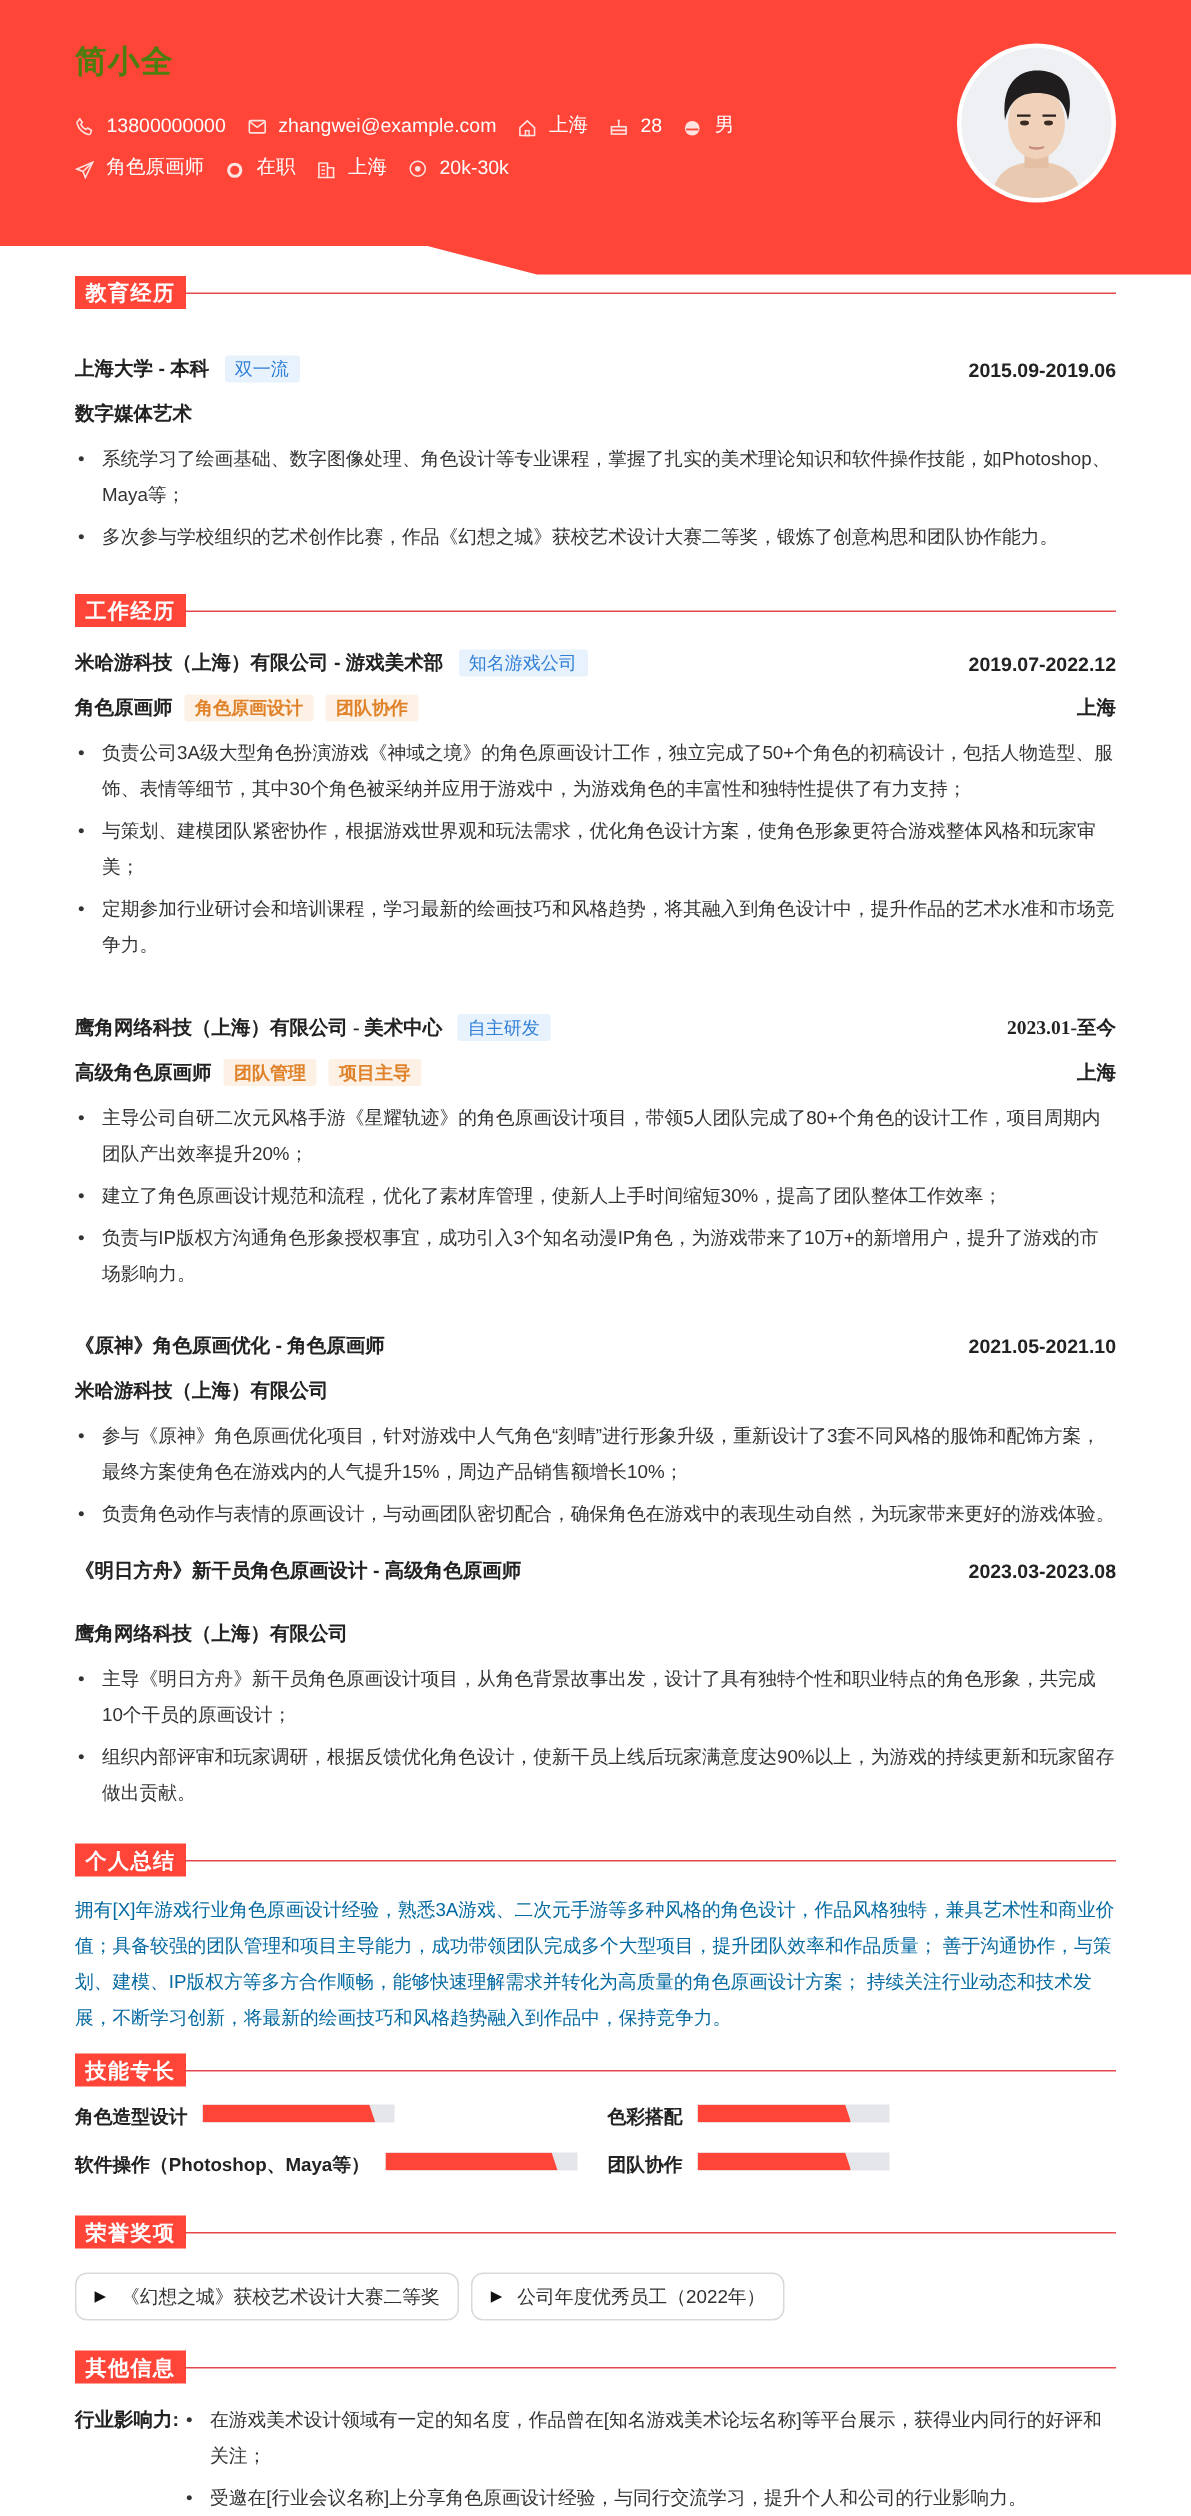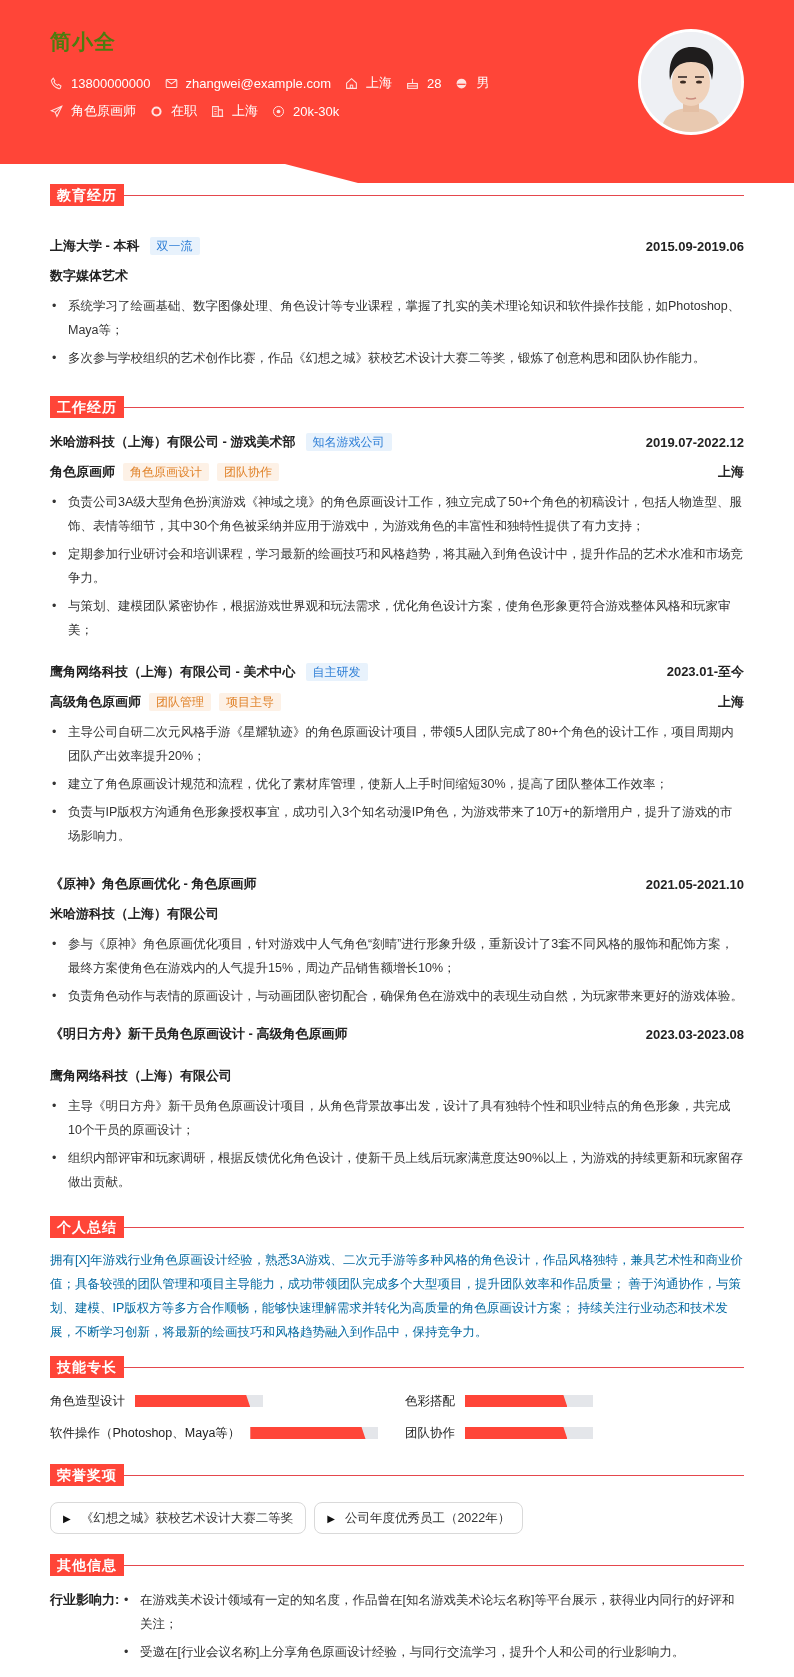--- a/index.html
+++ b/index.html
@@ -25,21 +25,21 @@
     }
     .name {
       font-size: 21px; font-weight: bold; color: #4d7c0f; letter-spacing: 1px;
       height: 32px; line-height: 32px;
     }
     .info-row {
       display: flex; align-items: center; height: 22px; margin-top: 14px;
       font-size: 13px; color: #fff;
     }
     .info-row + .info-row { margin-top: 6px; }
-    .info-item { display: flex; align-items: center; margin-right: 14px; }
+    .info-item { display: flex; align-items: flex-end; margin-right: 14px; }
     .info-item .ic { width: 13px; height: 13px; margin-right: 8px; opacity: .85; display: inline-flex; }
     .info-item .ic svg { width: 13px; height: 13px; }
     .avatar {
       position: absolute; left: 638px; top: 29px; width: 106px; height: 106px;
       border-radius: 50%; background: #fff; padding: 3px;
     }
     .avatar-inner {
       width: 100%; height: 100%; border-radius: 50%; background: #eef0f4; overflow: hidden;
     }
     .content { padding: 0 50px; }
@@ -57,35 +57,35 @@
       height: 20px;
     }
     .row-left { display: flex; align-items: center; }
     .bold { font-weight: bold; font-size: 13px; color: #222; }
     .tag-blue {
       background: #e8f2fc; color: #2f7fd6; font-size: 12px; padding: 0 7px;
       height: 18px; line-height: 18px; margin-left: 10px; border-radius: 2px;
     }
     .tag-orange {
       background: #fdf1e6; color: #e08229; font-size: 12px; padding: 0 7px;
-      height: 18px; line-height: 18px; margin-left: 8px; border-radius: 2px;
+      height: 18px; line-height: 18px; margin-left: 8px; border-radius: 2px; font-weight: bold;
     }
     .date { font-weight: bold; font-size: 13px; color: #222; }
     ul.bullets { list-style: none; }
     ul.bullets li {
       position: relative; padding-left: 18px; font-size: 12.5px; line-height: 24px; color: #333;
     }
     ul.bullets li::before {
       content: "•"; position: absolute; left: 2px; top: 0; color: #333;
     }
     .para { font-size: 12.5px; line-height: 24px; color: #0369a1; }
     .skills {
       display: grid; grid-template-columns: 355px 340px; row-gap: 10px;
     }
-    .skill { display: flex; align-items: center; height: 22px; }
+    .skill { display: flex; align-items: flex-start; height: 22px; font-weight: bold; }
     .skill-name { font-size: 12.5px; color: #222; margin-right: 10px; white-space: nowrap; }
     .bar {
       position: relative; width: 128px; height: 12px; background: #e4e6ea; overflow: hidden;
     }
     .bar-fill {
       position: absolute; left: 0; top: 0; height: 12px; background: #ff4538;
       clip-path: polygon(0 0, calc(100% - 4px) 0, 100% 100%, 0 100%);
     }
     .awards { display: flex; gap: 8px; }
     .award {
@@ -251,27 +251,27 @@
       <div class="row" style="margin-top:10px;">
         <div class="row-left">
           <span class="bold">角色原画师</span>
           <span class="tag-orange">角色原画设计</span>
           <span class="tag-orange">团队协作</span>
         </div>
         <span class="date">上海</span>
       </div>
       <ul class="bullets" style="margin-top:8px;">
         <li>负责公司3A级大型角色扮演游戏《神域之境》的角色原画设计工作，独立完成了50+个角色的初稿设计，包括人物造型、服饰、表情等细节，其中30个角色被采纳并应用于游戏中，为游戏角色的丰富性和独特性提供了有力支持；</li>
+        <li style="margin-top:4px;">与策划、建模团队紧密协作，根据游戏世界观和玩法需求，优化角色设计方案，使角色形象更符合游戏整体风格和玩家审美；</li>
         <li style="margin-top:4px;">定期参加行业研讨会和培训课程，学习最新的绘画技巧和风格趋势，将其融入到角色设计中，提升作品的艺术水准和市场竞争力。</li>
-        <li style="margin-top:4px;">与策划、建模团队紧密协作，根据游戏世界观和玩法需求，优化角色设计方案，使角色形象更符合游戏整体风格和玩家审美；</li>
       </ul>
     </div>
 
     <div>
-      <div class="row" style="margin-top:20px;">
+      <div class="row" style="margin-top:33px;font-family:Liberation Serif, serif;">
         <div class="row-left">
           <span class="bold">鹰角网络科技（上海）有限公司 - 美术中心</span>
           <span class="tag-blue">自主研发</span>
         </div>
         <span class="date">2023.01-至今</span>
       </div>
       <div class="row" style="margin-top:10px;">
         <div class="row-left">
           <span class="bold">高级角色原画师</span>
           <span class="tag-orange">团队管理</span>

